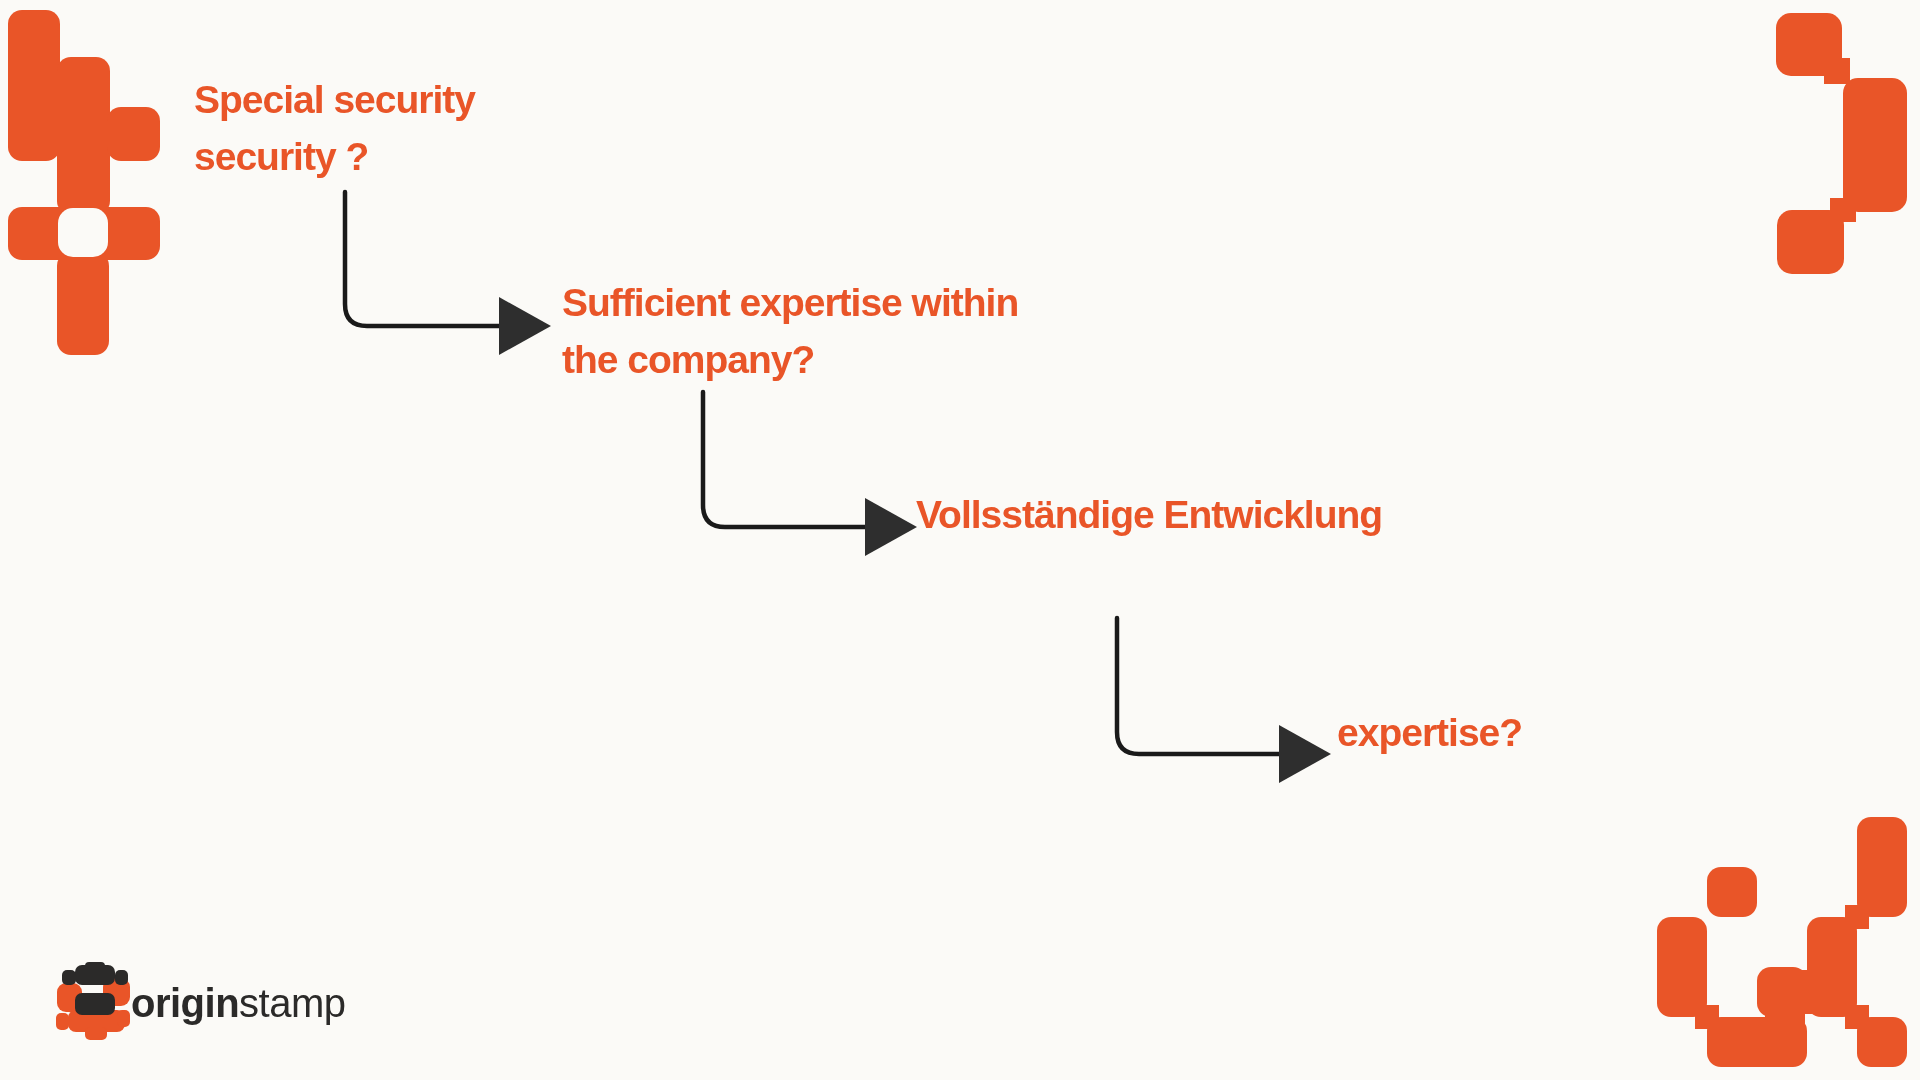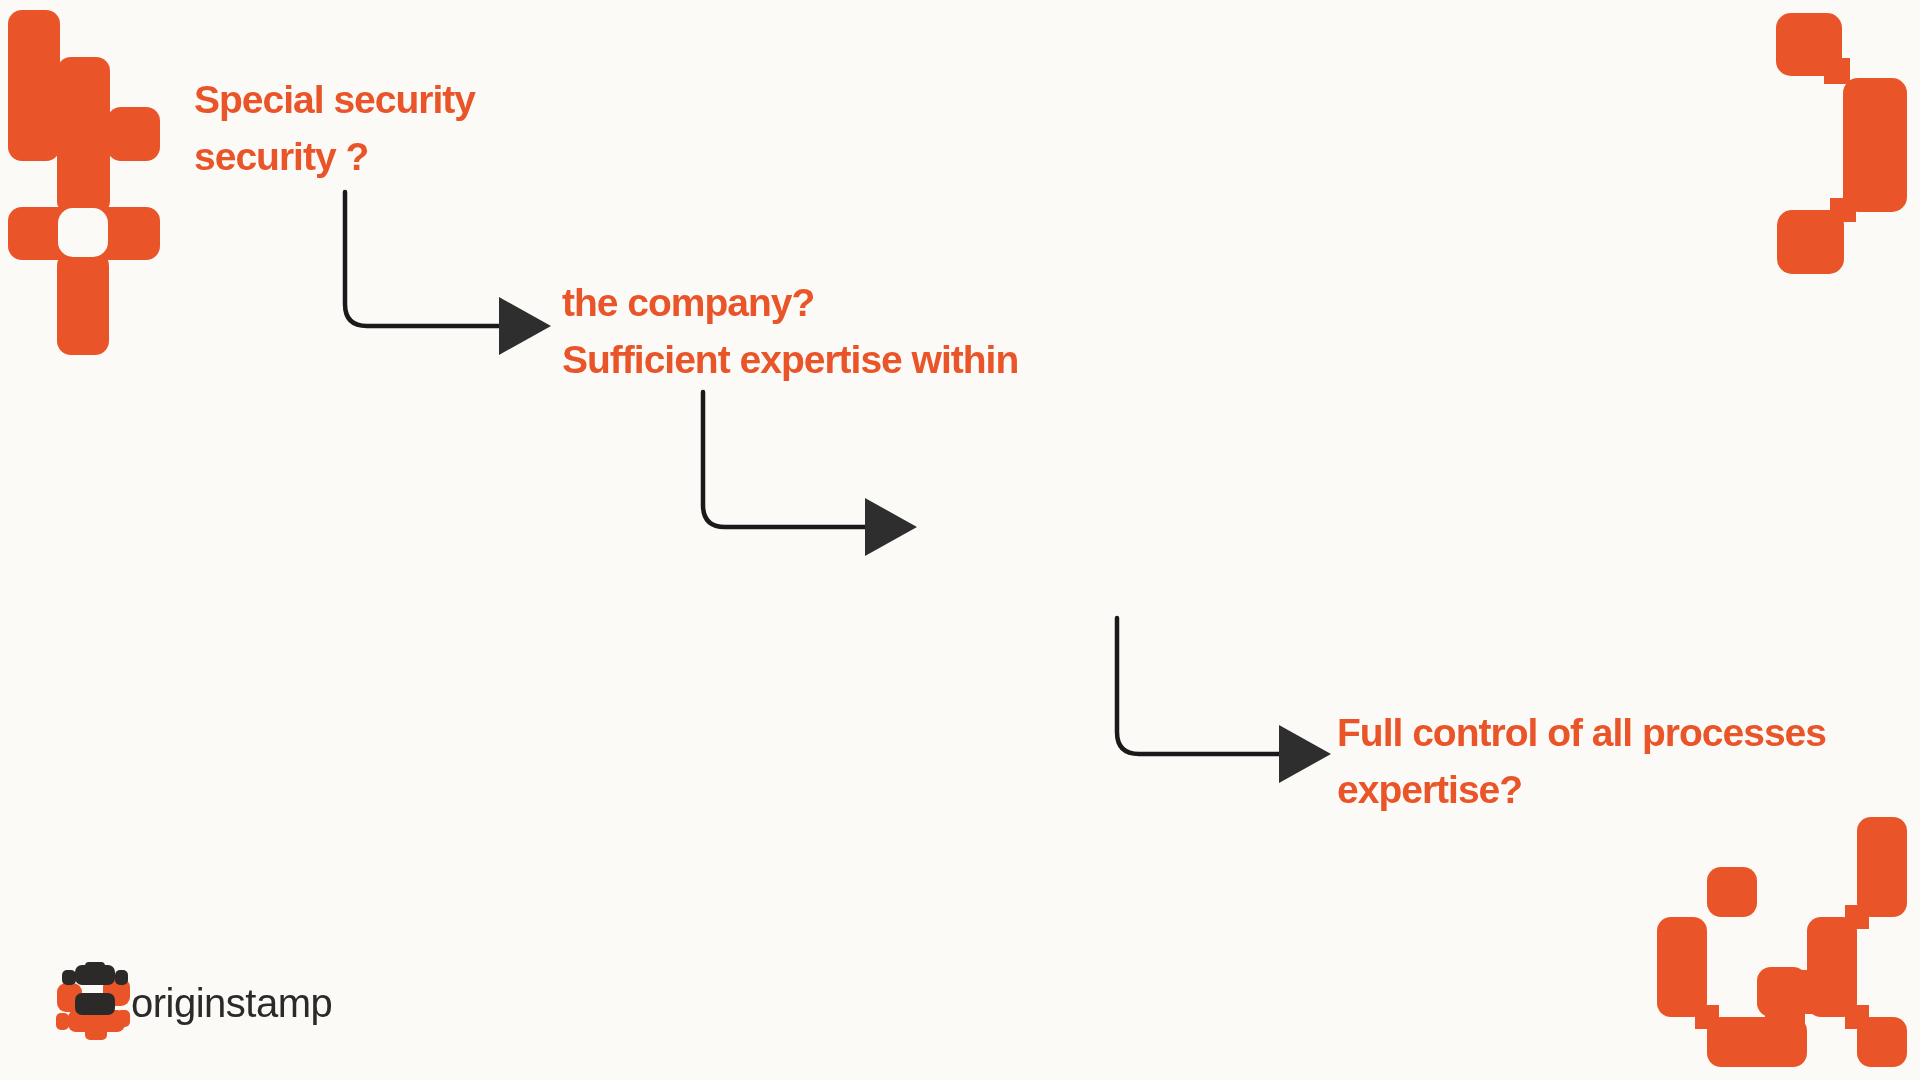--- a/index.html
+++ b/index.html
@@ -28,21 +28,21 @@
     white-space:nowrap;
   }
   .logo-text{
     position:absolute;
     left:131px;top:981px;
     font-size:40px;
     letter-spacing:-0.5px;
     color:#2B2A29;
     white-space:nowrap;
   }
-  .logo-text .bold{font-weight:400;}
+  .logo-text .bold{font-weight:700;}
   .logo-text .light{font-weight:400;}
 </style>
 </head>
 <body>
 
 <div class="stage">
 
   <svg class="layer" viewBox="0 0 1920 1080">
 
     <rect x="0" y="0" width="1920" height="1080" fill="#FBFAF7"></rect>
@@ -113,29 +113,29 @@
       </g>
     </g>
   </svg>
 
   <div class="node" style="left:194px;top:71px">
     <div>Special security</div>
     <div>security ?</div>
   </div>
 
   <div class="node" style="left:562px;top:274px">
+    <div>Sufficient expertise within</div>
     <div>the company?</div>
-    <div>Sufficient expertise within</div>
   </div>
 
   <div class="node" style="left:916px;top:486px">
+    <div>Vollsständige Entwicklung</div>
   </div>
 
   <div class="node" style="left:1337px;top:704px">
-    <div>Full control of all processes</div>
     <div>expertise?</div>
   </div>
 
   <div class="logo-text">
     <span class="bold">origin</span><span class="light">stamp</span>
   </div>
 
 </div>
 
 </body></html>

